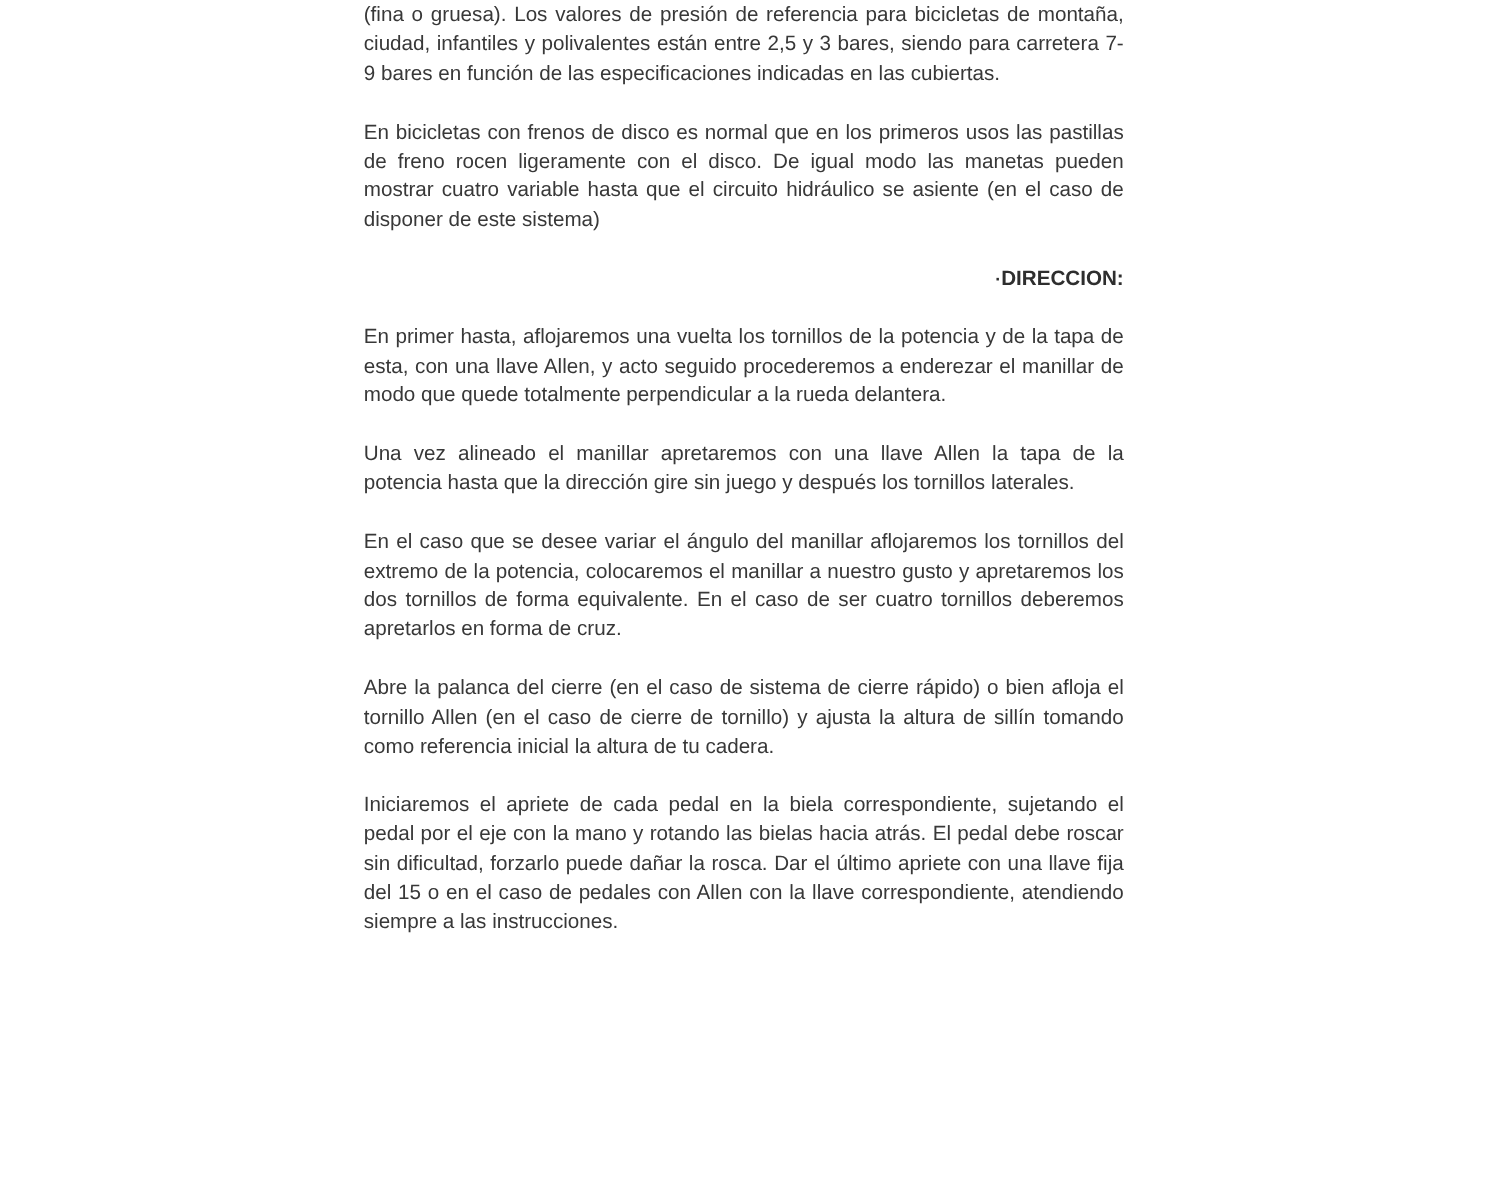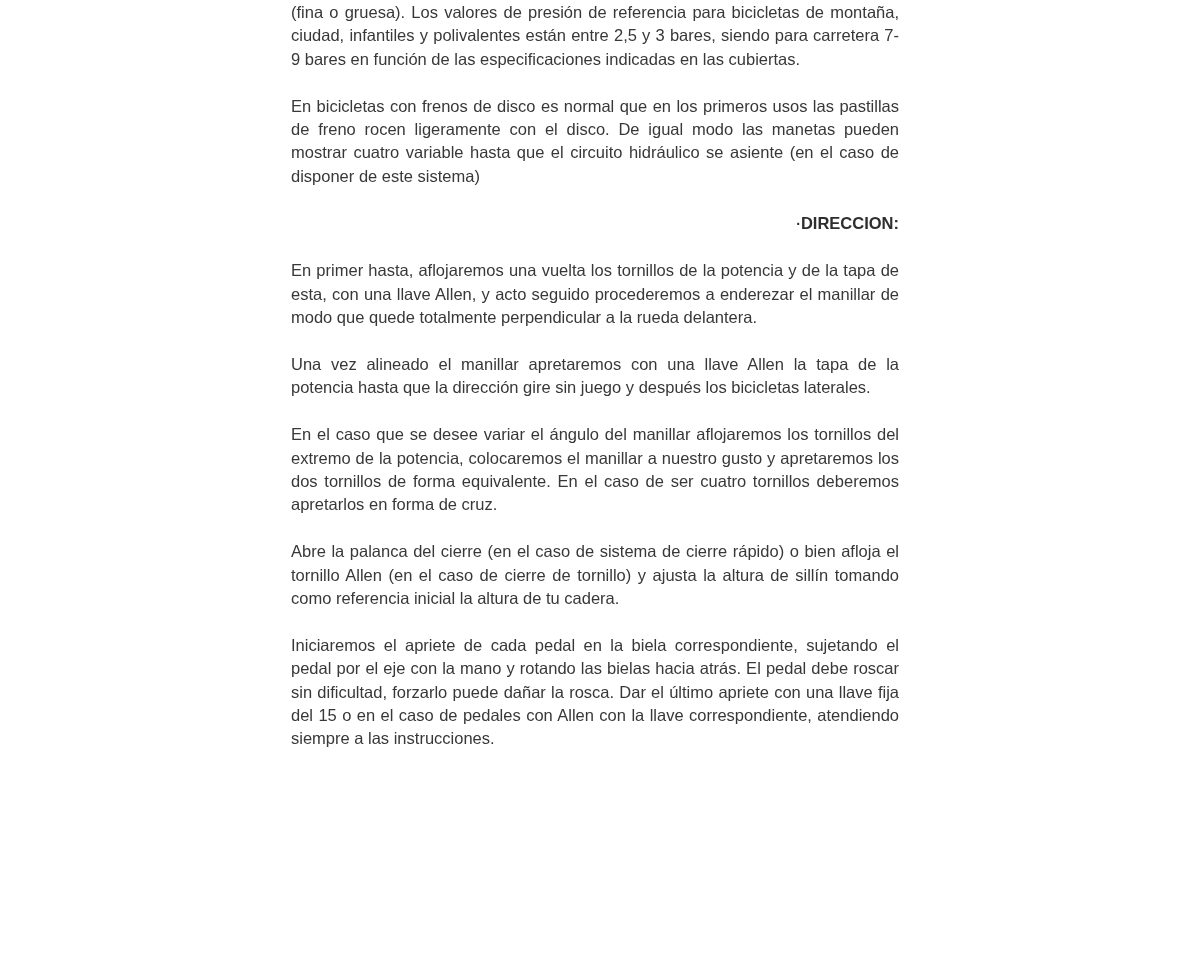--- a/index.html
+++ b/index.html
@@ -50,21 +50,21 @@
   <p class="para">(fina o gruesa). Los valores de presión de referencia para bicicletas de montaña, ciudad, infantiles y polivalentes están entre 2,5 y 3 bares, siendo para carretera 7-9 bares en función de las especificaciones indicadas en las cubiertas.</p>
 
   <p class="para">En bicicletas con frenos de disco es normal que en los primeros usos las pastillas de freno rocen ligeramente con el disco. De igual modo las manetas pueden mostrar cuatro variable hasta que el circuito hidráulico se asiente (en el caso de disponer de este sistema)</p>
 
   <p class="bullet-heading">
     <span class="bullet">·</span><span>DIRECCION:</span>
   </p>
 
   <p class="para">En primer hasta, aflojaremos una vuelta los tornillos de la potencia y de la tapa de esta, con una llave Allen, y acto seguido procederemos a enderezar el manillar de modo que quede totalmente perpendicular a la rueda delantera.</p>
 
-  <p class="para">Una vez alineado el manillar apretaremos con una llave Allen la tapa de la potencia hasta que la dirección gire sin juego y después los bicicletas laterales.</p>
+  <p class="para">Una vez alineado el manillar apretaremos con una llave Allen la tapa de la potencia hasta que la dirección gire sin juego y después los tornillos laterales.</p>
 
   <p class="para">En el caso que se desee variar el ángulo del manillar aflojaremos los tornillos del extremo de la potencia, colocaremos el manillar a nuestro gusto y apretaremos los dos tornillos de forma equivalente. En el caso de ser cuatro tornillos deberemos apretarlos en forma de cruz.</p>
 
 
   <p class="para">Abre la palanca del cierre (en el caso de sistema de cierre rápido) o bien afloja el tornillo Allen (en el caso de cierre de tornillo) y ajusta la altura de sillín tomando como referencia inicial la altura de tu cadera.</p>
 
 
 
 
   <p class="para">Iniciaremos el apriete de cada pedal en la biela correspondiente, sujetando el pedal por el eje con la mano y rotando las bielas hacia atrás. El pedal debe roscar sin dificultad, forzarlo puede dañar la rosca. Dar el último apriete con una llave fija del 15 o en el caso de pedales con Allen con la llave correspondiente, atendiendo siempre a las instrucciones.</p>

